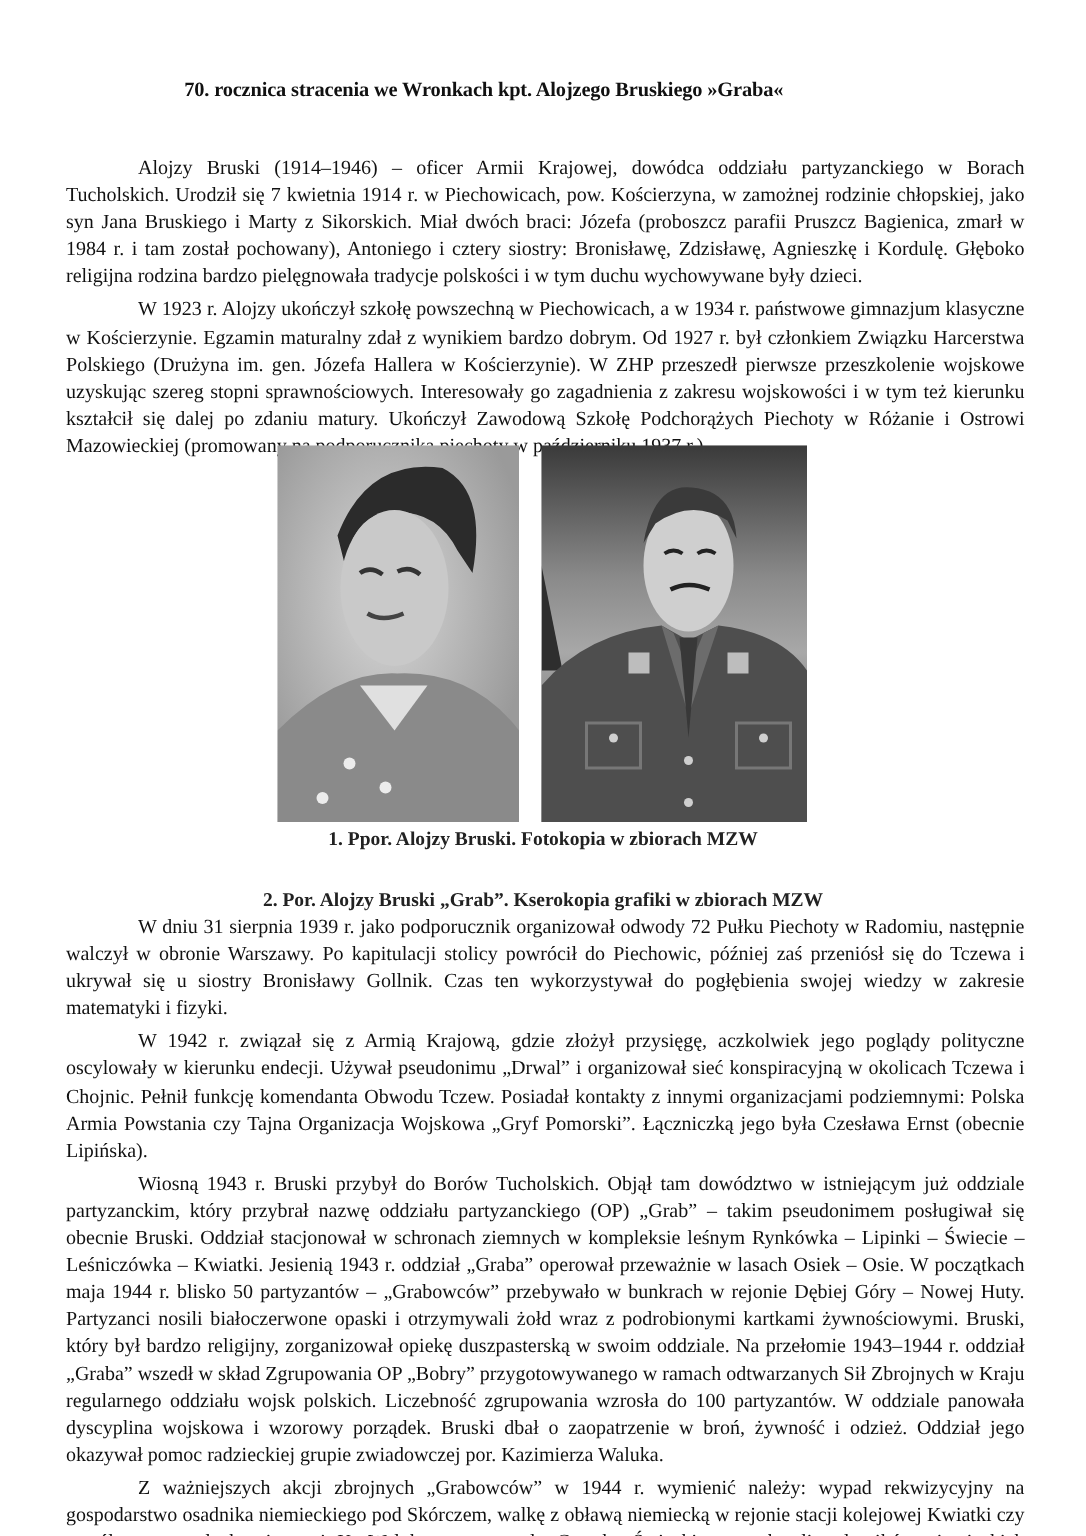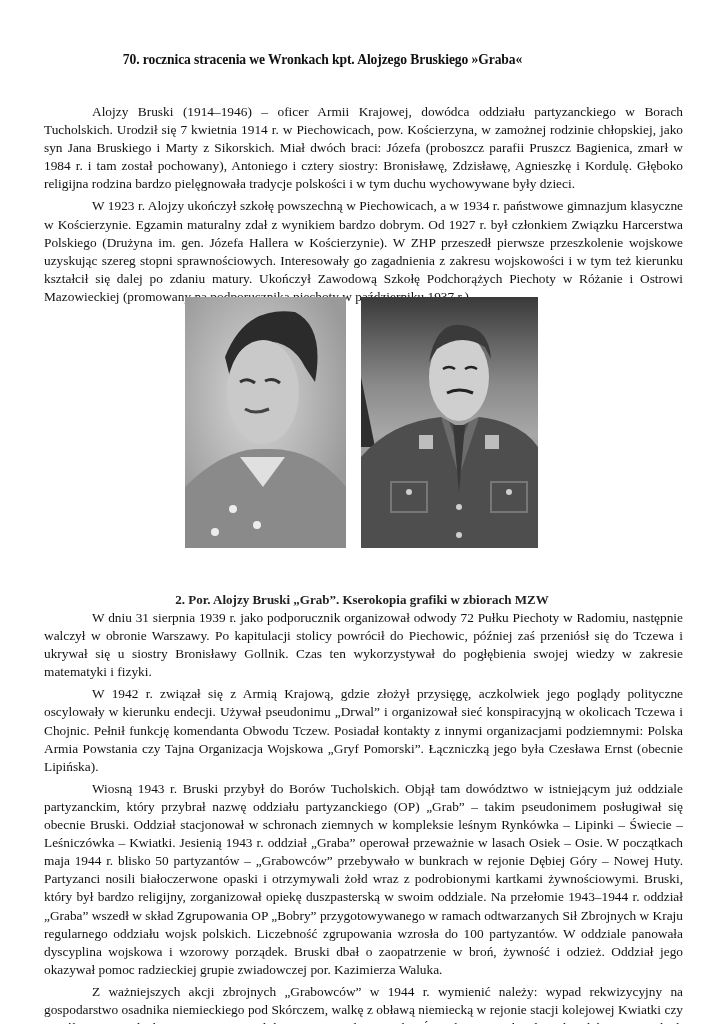--- a/index.html
+++ b/index.html
@@ -97,20 +97,21 @@
         <rect x="30" y="185" width="36" height="30" fill="none" stroke="#777" stroke-width="2"></rect>
         <rect x="130" y="185" width="36" height="30" fill="none" stroke="#777" stroke-width="2"></rect>
         <circle cx="48" cy="195" r="3" fill="#cfcfcf"></circle>
         <circle cx="148" cy="195" r="3" fill="#cfcfcf"></circle>
         <circle cx="98" cy="210" r="3" fill="#cfcfcf"></circle>
         <circle cx="98" cy="238" r="3" fill="#cfcfcf"></circle>
       </svg>
     </div>
   </div>
 
+  <div class="caption cap1">1. Ppor. Alojzy Bruski. Fotokopia w zbiorach MZW</div>
   <div class="caption cap2">2. Por. Alojzy Bruski „Grab”. Kserokopia grafiki w zbiorach MZW</div>
 
   <div class="body b2">
     <p>W dniu 31 sierpnia 1939 r. jako podporucznik organizował odwody 72 Pułku Piechoty w Radomiu, następnie walczył w obronie Warszawy. Po kapitulacji stolicy powrócił do Piechowic, później zaś przeniósł się do Tczewa i ukrywał się u siostry Bronisławy Gollnik. Czas ten wykorzystywał do pogłębienia swojej wiedzy w zakresie matematyki i fizyki.</p>
     <p>W 1942 r. związał się z Armią Krajową, gdzie złożył przysięgę, aczkolwiek jego poglądy polityczne oscylowały w kierunku endecji. Używał pseudonimu „Drwal” i organizował sieć konspiracyjną w okolicach Tczewa i Chojnic. Pełnił funkcję komendanta Obwodu Tczew. Posiadał kontakty z innymi organizacjami podziemnymi: Polska Armia Powstania czy Tajna Organizacja Wojskowa „Gryf Pomorski”. Łączniczką jego była Czesława Ernst (obecnie Lipińska).</p>
     <p>Wiosną 1943 r. Bruski przybył do Borów Tucholskich. Objął tam dowództwo w istniejącym już oddziale partyzanckim, który przybrał nazwę oddziału partyzanckiego (OP) „Grab” – takim pseudonimem posługiwał się obecnie Bruski. Oddział stacjonował w schronach ziemnych w kompleksie leśnym Rynkówka – Lipinki – Świecie – Leśniczówka – Kwiatki. Jesienią 1943 r. oddział „Graba” operował przeważnie w lasach Osiek – Osie. W początkach maja 1944 r. blisko 50 partyzantów – „Grabowców” przebywało w bunkrach w rejonie Dębiej Góry – Nowej Huty. Partyzanci nosili białoczerwone opaski i otrzymywali żołd wraz z podrobionymi kartkami żywnościowymi. Bruski, który był bardzo religijny, zorganizował opiekę duszpasterską w swoim oddziale. Na przełomie 1943–1944 r. oddział „Graba” wszedł w skład Zgrupowania OP „Bobry” przygotowywanego w ramach odtwarzanych Sił Zbrojnych w Kraju regularnego oddziału wojsk polskich. Liczebność zgrupowania wzrosła do 100 partyzantów. W oddziale panowała dyscyplina wojskowa i wzorowy porządek. Bruski dbał o zaopatrzenie w broń, żywność i odzież. Oddział jego okazywał pomoc radzieckiej grupie zwiadowczej por. Kazimierza Waluka.</p>
     <p>Z ważniejszych akcji zbrojnych „Grabowców” w 1944 r. wymienić należy: wypad rekwizycyjny na gospodarstwo osadnika niemieckiego pod Skórczem, walkę z obławą niemiecką w rejonie stacji kolejowej Kwiatki czy wspólna ze spadochroniarzami K. Waluka wyprawa do Czerska Świeckiego na batalion lotników niemieckich skoszarowanych w miejscowej szkole. Bruski prowadził nie tylko działalność partyzancką w ścisłym tego słowa znaczeniu, ale i wywiadowczą. Między innymi rozpracował rozmieszczenie instalacji „V” w okolicach Wierzchucina.</p>
   </div>
 </div>
 

